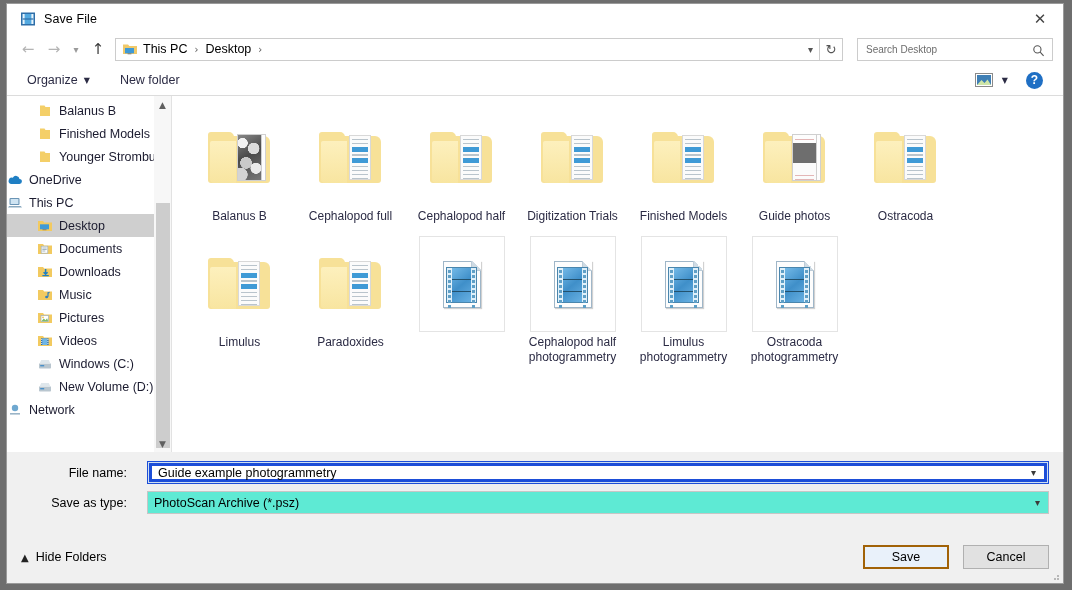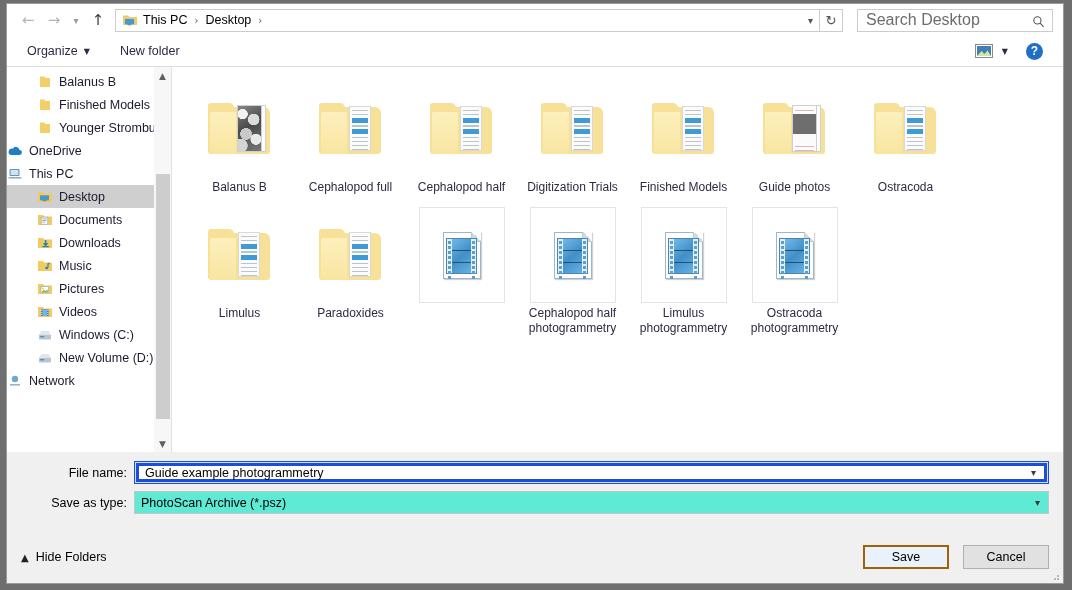--- a/index.html
+++ b/index.html
@@ -52,21 +52,21 @@
     width:23px;height:23px;border:1px solid #cccccc;border-left:none;background:#fff;
     display:flex;align-items:center;justify-content:center;box-sizing:border-box;
     font-size:13px;color:#555;font-family:"DejaVu Sans",sans-serif;
   }
   .searchbox{
     width:196px;height:23px;border:1px solid #cccccc;background:#fff;margin-left:14px;
     display:flex;align-items:center;box-sizing:border-box;position:relative;flex:0 0 196px;
   }
   .searchbox input{
     border:none;outline:none;width:100%;height:100%;padding-left:8px;padding-right:24px;
-    font-size:16px;font-family:"Liberation Sans",sans-serif;color:#8b5cf6;background:transparent;
+    font-size:10px;font-family:"Liberation Sans",sans-serif;color:#8b5cf6;background:transparent;
     box-sizing:border-box;
   }
   .searchbox input::placeholder{color:#6d6d6d;opacity:1;}
   .search-icon{position:absolute;right:7px;top:4px;width:13px;height:13px;}
 
   
   .cmdbar{
     height:31px;flex:0 0 31px;background:#ffffff;border-bottom:1px solid #dcdcdc;
     display:flex;align-items:center;padding:0 10px 0 20px;box-sizing:border-box;
   }
@@ -154,21 +154,21 @@
   .psz .film{position:absolute;left:3px;top:6px;width:31px;height:36px;
              background:linear-gradient(140deg,#7cc0ec 0%,#3f8fc9 50%,#6fb6e6 100%);
              border:1px solid #4a86ad;box-sizing:border-box;}
   .psz .film .bar{position:absolute;left:0;right:0;height:1.5px;background:#23526e;}
   .psz .perf{position:absolute;top:0;bottom:0;width:5px;background:#dff0fa;}
   .psz .perf.l{left:0;}.psz .perf.r{right:0;}
   .psz .perf b{display:block;height:3px;margin:2px 1px;background:#5f9fc6;}
 
   
   .formarea{flex:0 0 auto;background:#f0f0f0;padding:9px 0 10px 0;}
-  .frow{display:flex;align-items:center;height:23px;margin-bottom:7px;padding-right:14px;}
+  .frow{display:flex;align-items:center;height:23px;margin-bottom:7px;padding-right:14px;gap:13px;}
   .flabel{width:127px;flex:0 0 127px;text-align:right;padding-right:7px;box-sizing:border-box;
           font-size:12.5px;color:#000;}
   .combo{
     flex:1 1 auto;height:23px;border:1px solid #b4b4b4;background:#fff;
     display:flex;align-items:center;box-sizing:border-box;position:relative;
   }
   .combo.focus{border:5px solid #1d4ed8;outline:1px solid #cfe0f2;outline-offset:-2px;text-align:center;}
   .combo.disabled{background:#5eead4;border:1px solid #c6c6c6;}
   .combo .val{font-size:12.5px;color:#000;padding-left:6px;}
   .combo .cv{position:absolute;right:8px;font-size:10px;color:#3a3a3a;font-family:"DejaVu Sans",sans-serif;}
@@ -188,20 +188,33 @@
   }
   .btn.default{background:#e9f1fa;border:2px solid #a16207;}
   .grip{position:absolute;right:3px;bottom:2px;width:10px;height:10px;opacity:.55;}
   .grip i{position:absolute;width:2px;height:2px;background:#8a8a8a;}
 </style>
 </head>
 <body>
 
 <div class="window">
 
+  <div class="titlebar">
+    <span class="title-icon">
+      <svg width="16" height="16" viewBox="0 0 16 16">
+        <rect x="1" y="1.5" width="14" height="13" fill="#2f6ea8"></rect>
+        <rect x="2.6" y="3" width="10.8" height="10" fill="#53a9e0"></rect>
+        <rect x="2.6" y="3" width="2" height="10" fill="#e8f3fb"></rect>
+        <rect x="11.4" y="3" width="2" height="10" fill="#e8f3fb"></rect>
+        <rect x="2.6" y="7.4" width="10.8" height="1.2" fill="#2f6ea8"></rect>
+      </svg>
+    </span>
+    <span class="title-text">Save File</span>
+    <span class="close-btn">✕</span>
+  </div>
 
   <div class="navbar">
     <span class="navbtn">←</span>
     <span class="navbtn">→</span>
     <span class="navbtn drop">▾</span>
     <span class="navbtn up">↑</span>
 
     <div class="addrbar">
       <span class="addr-folder">
         <svg width="16" height="14" viewBox="0 0 16 14">

